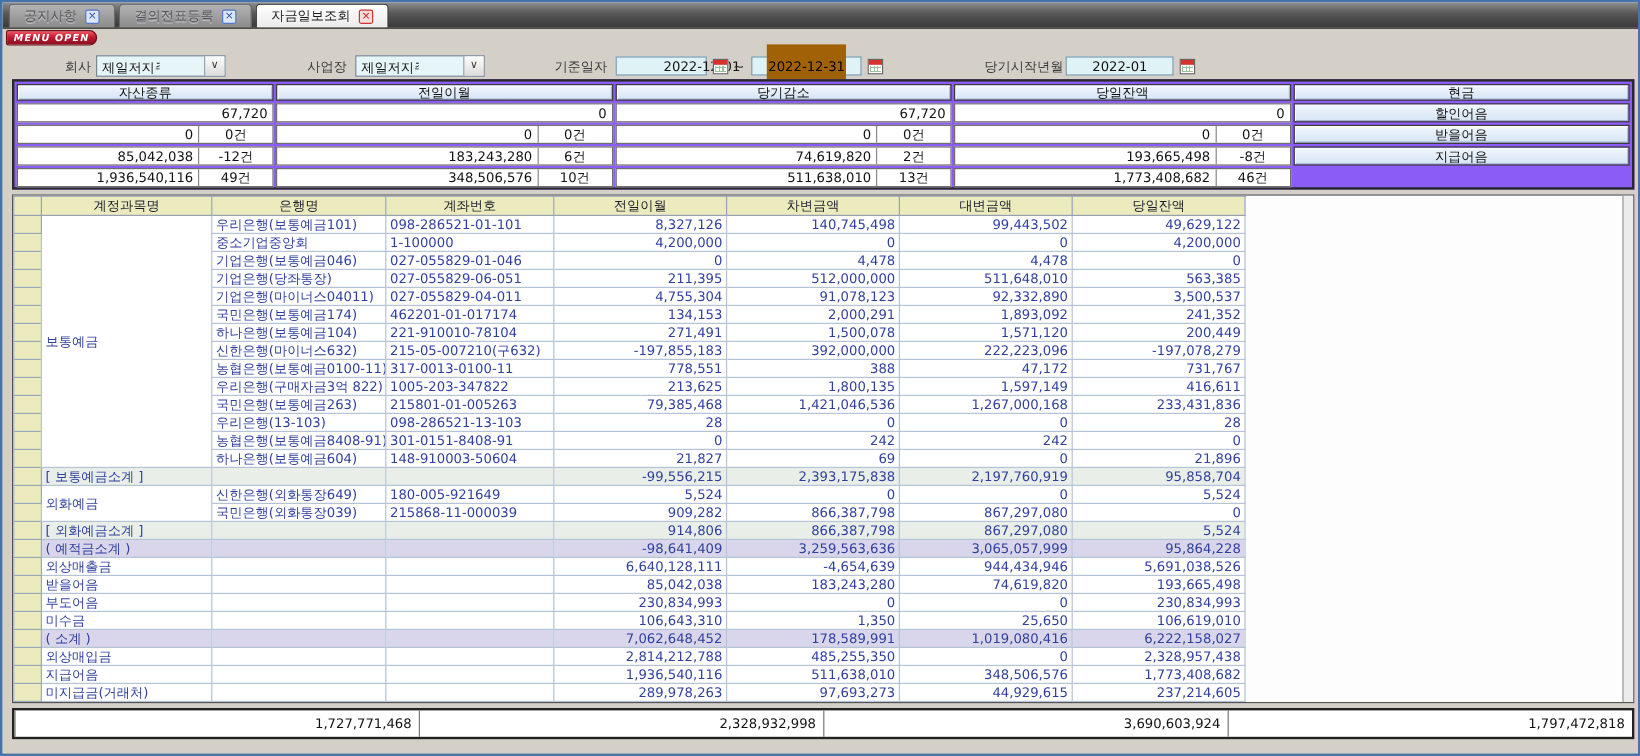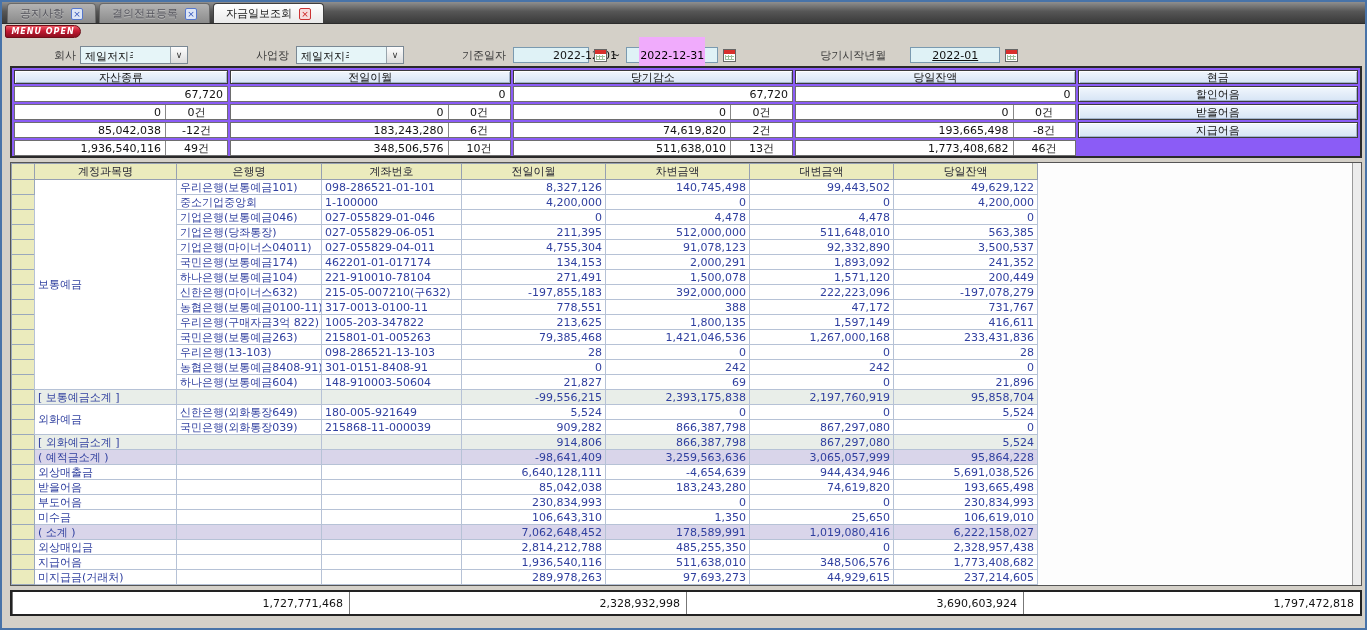--- a/index.html
+++ b/index.html
@@ -31,21 +31,21 @@
   .filterbar { position:absolute; top:43px; left:0; right:0; height:20px;
     display:flex; align-items:center; font-size:11px; color:#333; padding-left:52px; }
   .flabel { white-space:nowrap; color:#3a3a3a; }
   .select { display:flex; align-items:stretch; border:1px solid #7a8894; background:#e6f5f8; height:18px;gap:37px; }
   .select .val { flex:1; padding:2px 4px; white-space:nowrap; overflow:hidden; color:#111; }
   .select .arrow { width:17px; background:linear-gradient(180deg,#fdfdfd,#dcdcdc);
     border-left:1px solid #98a4ac; font-size:9px; color:#333; display:flex; align-items:center; justify-content:center; }
   .dateinput { height:16px; border:1px solid #7a9ab0; background:#dff2f6; color:#111;
     text-align:center; font-size:11px; padding:1px 2px; white-space:nowrap; }
   .dateinput.selected { background:#dff2f6; }
-  .dateinput.selected span { background:#f0abfc; color:#000; padding:12px 1px; }
+  .dateinput.selected span { background:#a16207; color:#000; padding:12px 1px; }
   .cal { width:13px; height:13px; border:1px solid #666; background:#fff; position:relative; display:inline-block; }
   .cal::before { content:""; position:absolute; top:0; left:0; right:0; height:4px; background:#d8302c; }
   .cal::after { content:""; position:absolute; top:5px; left:1px; right:1px; bottom:1px;
     background:
       repeating-linear-gradient(90deg,#9bbf9b 0 1px,transparent 1px 3px),
       repeating-linear-gradient(0deg,#9bbf9b 0 1px,transparent 1px 3px); }
   .tilde { margin:0 2px; color:#222; }
 
   
   .summary-wrap { position:absolute; top:64px; left:8px; width:1352px; height:92px;
@@ -122,21 +122,21 @@
     </div>
     <span class="flabel" style="margin-left:58px;">기준일자</span>
     <div class="dateinput" style="margin-left:7px; width:76px;padding-left:39px;">2022-12-01</div>
     <span class="cal" style="margin-left:5px;"></span>
     <span class="tilde" style="margin-left:4px;">~</span>
     <div class="dateinput selected" style="margin-left:4px; width:92px;">
       <span>2022-12-31</span>
     </div>
     <span class="cal" style="margin-left:5px;"></span>
     <span class="flabel" style="margin-left:84px;">당기시작년월</span>
-    <div class="dateinput" style="margin-left:24px; width:90px;text-decoration:underline;">2022-01</div>
+    <div class="dateinput" style="margin-left:2px; width:90px;">2022-01</div>
     <span class="cal" style="margin-left:5px;"></span>
   </div>
 
   <div class="summary-wrap">
     <div class="summary-grid">
         <div class="sum-label">자산종류</div>
         <div class="sum-label">전일이월</div>
         <div class="sum-label">당기감소</div>
         <div class="sum-label">당일잔액</div>
         <div class="sum-label">현금</div>

